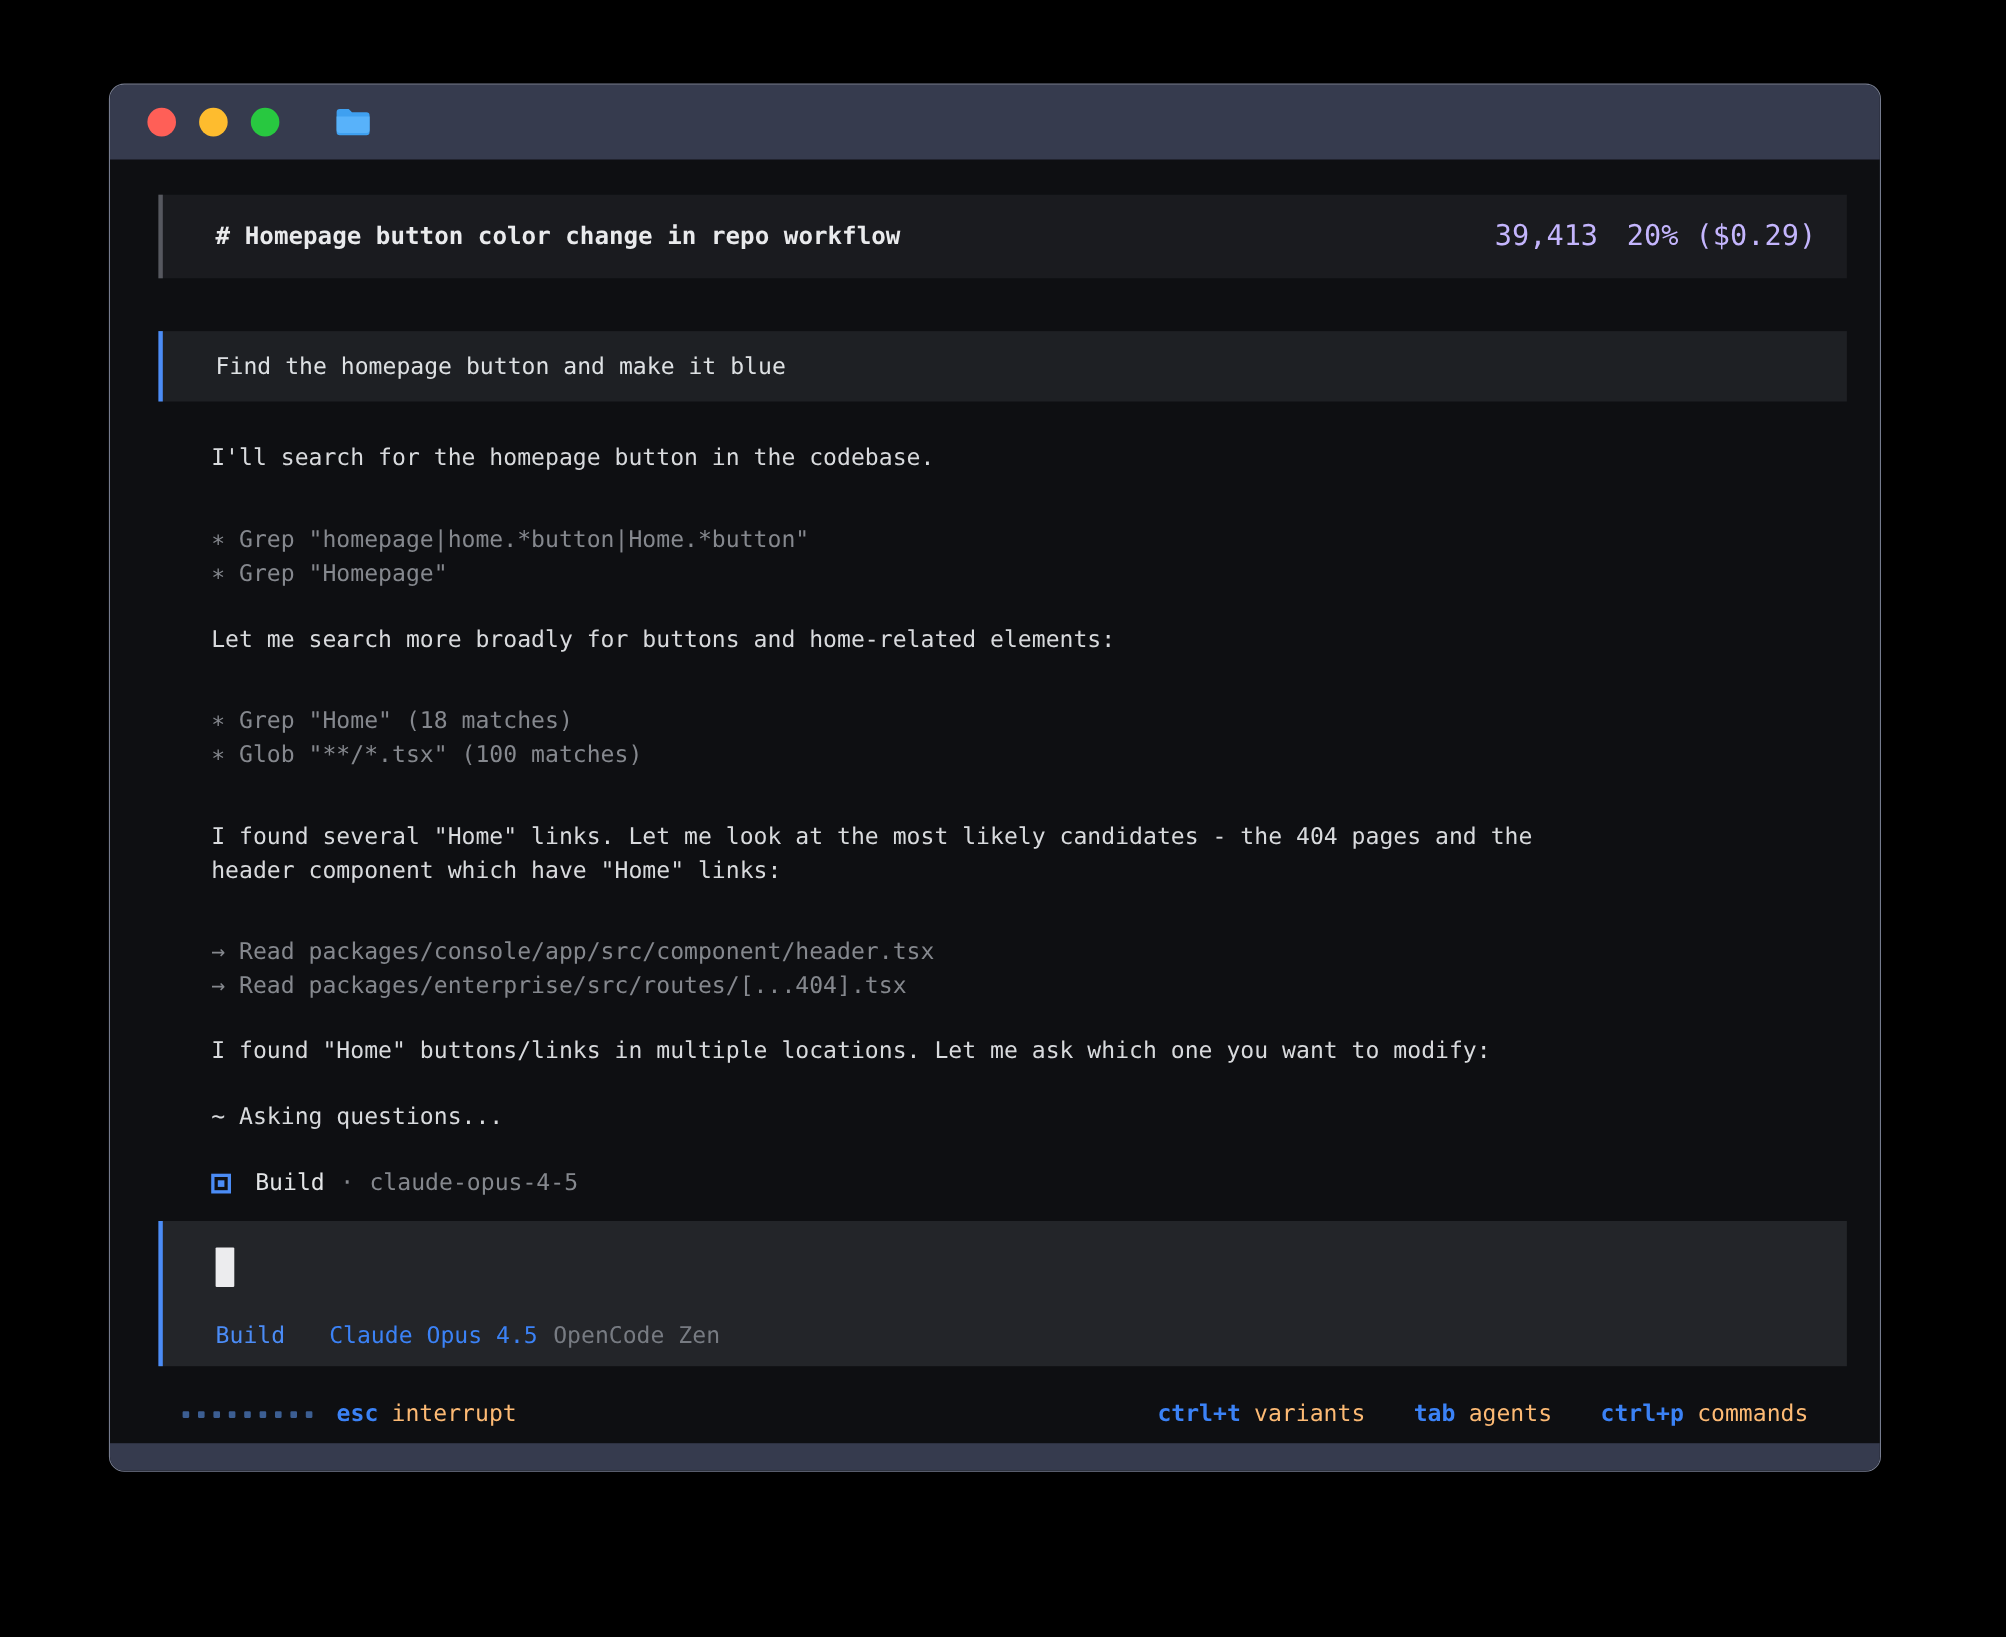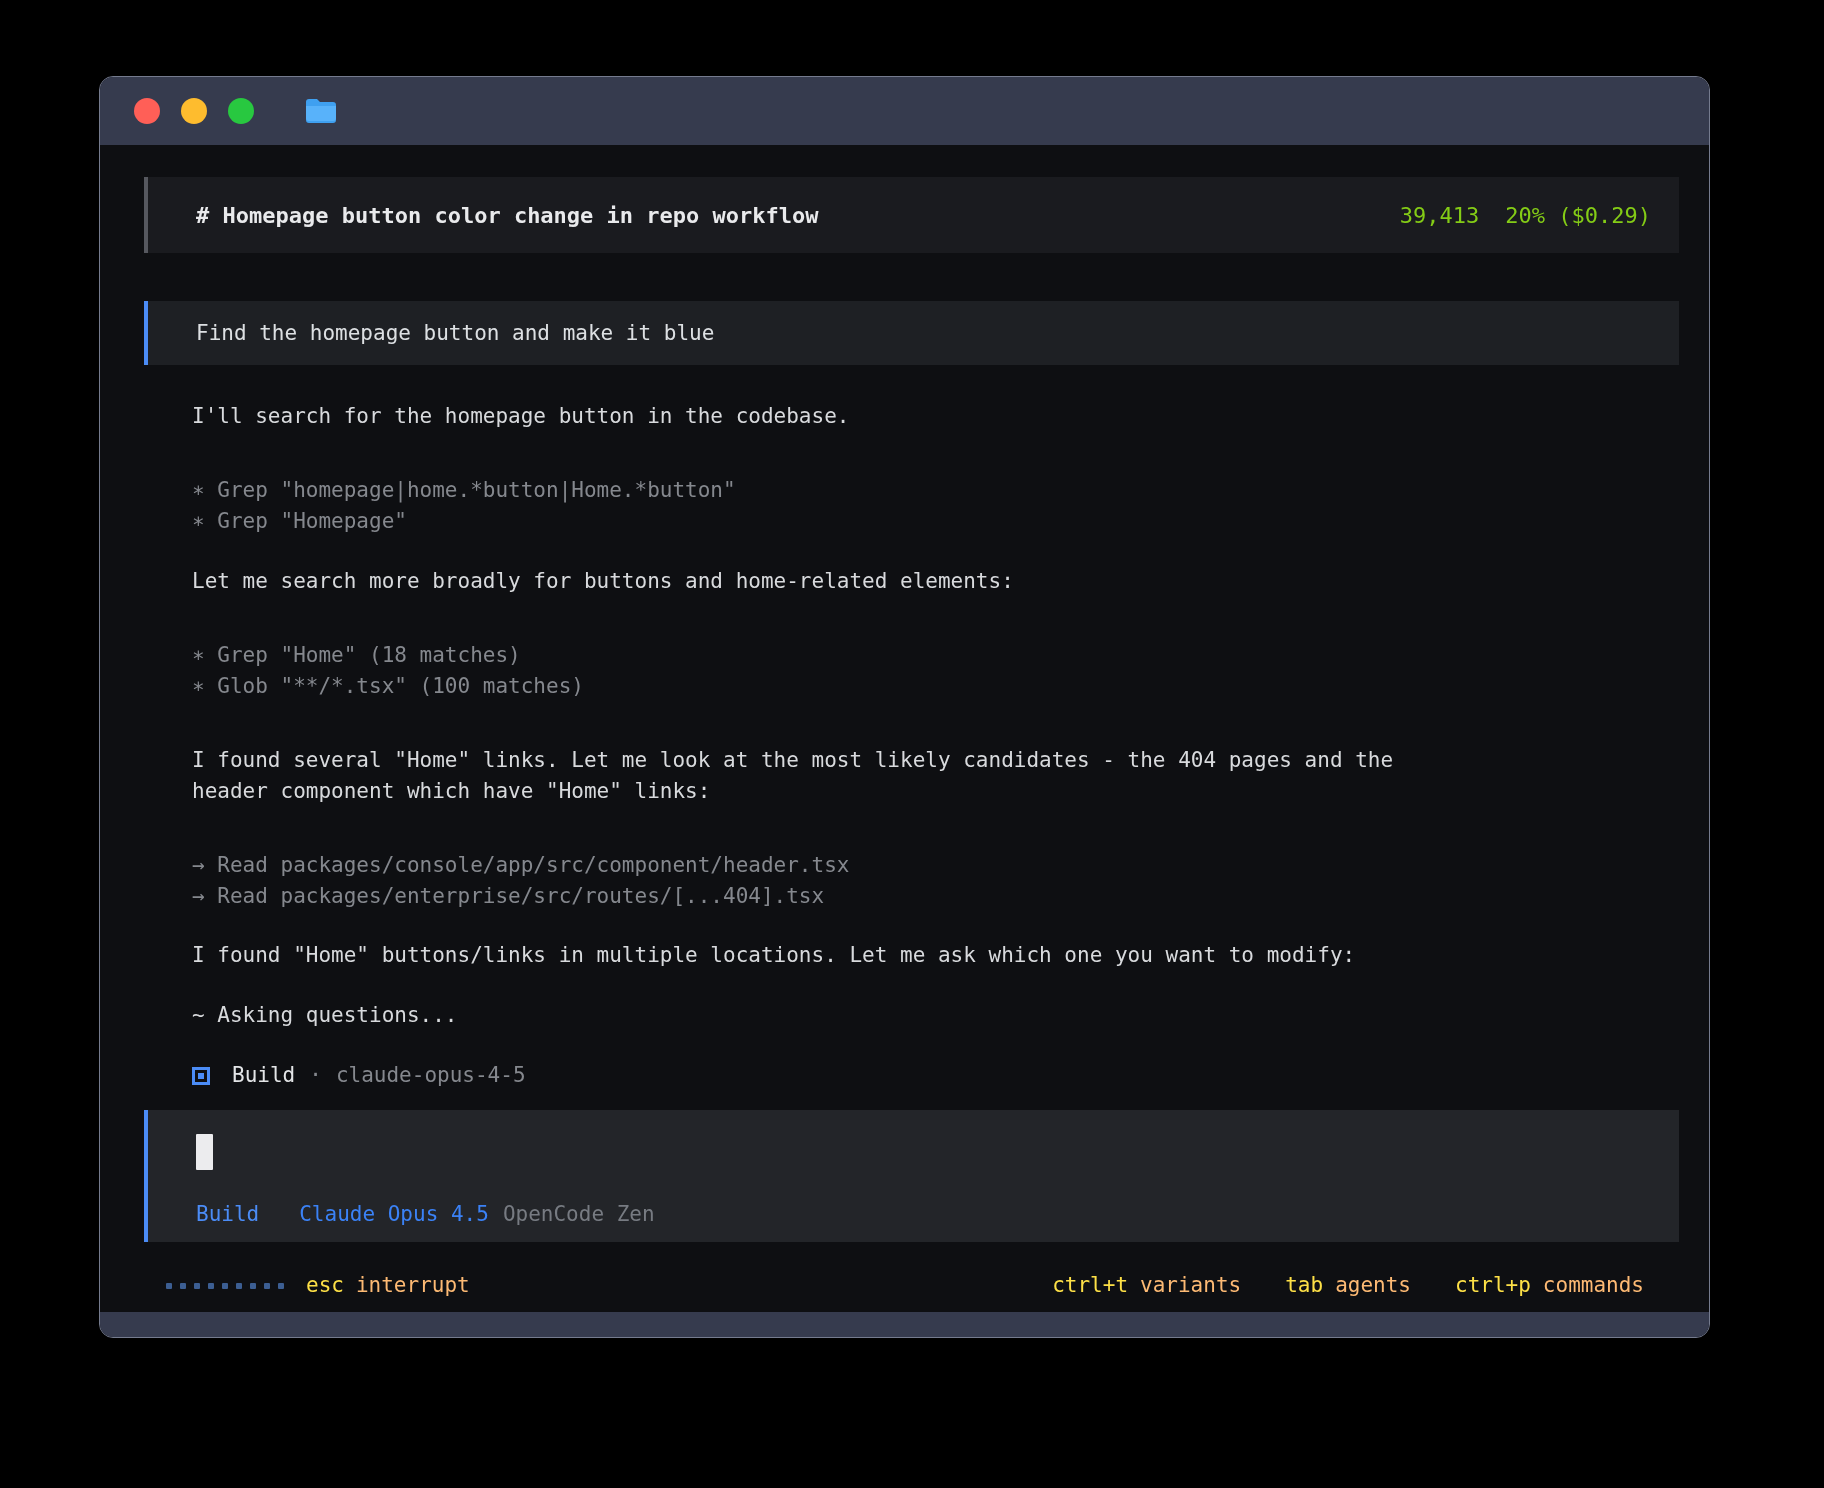--- a/index.html
+++ b/index.html
@@ -26,21 +26,21 @@
     white-space:nowrap;
   }
   
   .content{padding:0 30px 0 44px;font-size:21px;color:#d8dadd;}
   .block{box-sizing:border-box;width:100%;}
   .session-header{
     margin-top:32px;height:76px;background:#1a1b1f;border-left:4px solid #56585f;
     display:flex;align-items:center;padding:0 28px 0 48px;box-sizing:border-box;
   }
   .session-title{font-weight:700;color:#e9eaec;font-size:22px;white-space:nowrap;}
-  .session-stats{margin-left:auto;color:#84cc16;font-size:22px;display:flex;gap:26px;white-space:nowrap;align-items:center;}
+  .session-stats{margin-left:auto;color:#c4b5fd;font-size:26px;display:flex;gap:26px;white-space:nowrap;align-items:center;}
   .user-msg{
     margin-top:48px;height:64px;background:#1e2024;border-left:4px solid #4b8cf6;
     display:flex;align-items:center;padding:0 28px 0 48px;box-sizing:border-box;
     color:#dde0e3;
   }
   .t{margin:0 0 0 48px;line-height:31px;white-space:pre;}
   .bright{color:#d8dadd;}
   .dim{color:#85888e;}
   .mt36{margin-top:36px;} .mt40{margin-top:40px;} .mt29{margin-top:29px;} .mt28{margin-top:28px;}
   .tgroup{margin-top:43px;}
@@ -65,21 +65,21 @@
   .editor-meta{display:flex;align-items:baseline;font-size:21px;white-space:pre;}
   .editor-meta .agent{color:#4b8cf6;margin-right:40px;}
   .editor-meta .model{color:#3b82f6;margin-right:14px;}
   .editor-meta .provider{color:#777b82;}
   
   .statusbar{
     margin:28px 35px 0 22px;display:flex;align-items:center;font-size:21px;line-height:31px;
   }
   .spinner{display:flex;gap:8px;margin-right:22px;}
   .dot{width:6px;height:6px;background:#3c5e92;border-radius:1px;}
-  .key{color:#fde047;font-weight:400;margin-right:12px;white-space:pre;}
+  .key{color:#3b82f6;font-weight:700;margin-right:12px;white-space:pre;}
   .label{color:#fdba74;white-space:pre;}
   .hints{margin-left:auto;display:flex;gap:44px;}
   .hint{display:flex;align-items:baseline;}
   
   .footerbar{position:absolute;left:0;right:0;bottom:0;height:25px;background:#363b4e;}
 </style>
 </head>
 <body>
 
 <div class="stage">

